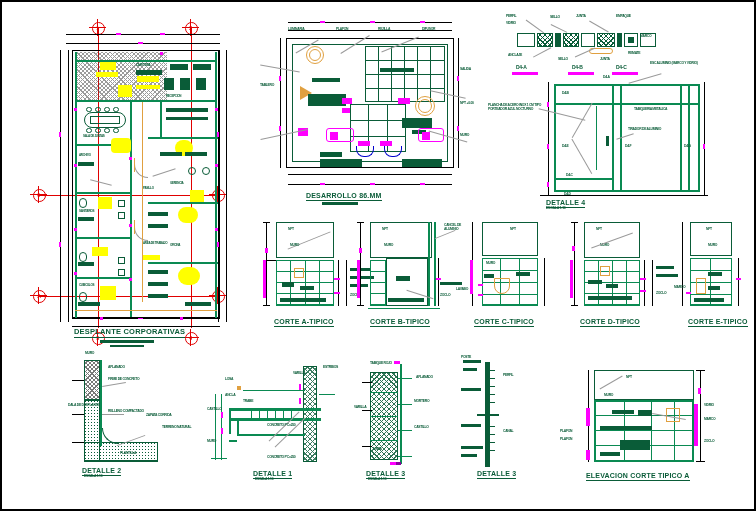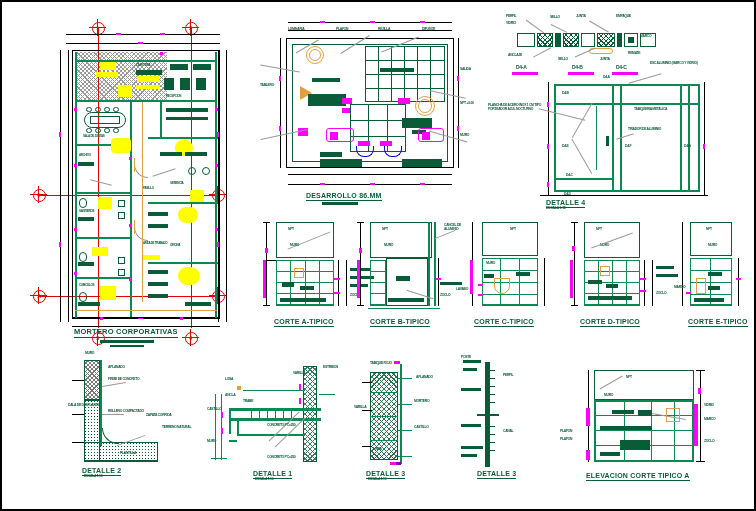--- a/index.html
+++ b/index.html
@@ -207,21 +207,21 @@
     <div class="lbl tiny" style="left:113px;top:230px;">AREA DE TRABAJO</div>
     <div class="lbl tiny" style="left:106px;top:52px;">CAFETERIA</div>
 
     <div class="bub" style="left:62px;top:320px;">
         <span class="bubi">3</span>
       </div>
     <div class="bub" style="left:155px;top:320px;">
         <span class="bubi">4</span>
       </div>
 
-    <div class="ttl" style="left:44px;top:315px;font-size:7.5px;">MORTERO CORPORATIVAS</div>
+    <div class="ttl" style="left:44px;top:315px;font-size:7.5px;">DESPLANTE CORPORATIVAS</div>
     <div class="blk" style="left:70px;top:328px;width:54px;height:3px;"></div>
     <div class="blk" style="left:80px;top:333px;width:34px;height:2px;"></div>
   </div>
 
   <div style="position:absolute;left:258px;top:14px;width:212px;height:185px;">
     <div class="blkln" style="left:28px;top:6px;width:164px;height:1px;"></div>
     <div class="blkln" style="left:28px;top:14px;width:164px;height:1px;"></div>
     <div class="blkln" style="left:28px;top:158px;width:164px;height:1px;"></div>
     <div class="blkln" style="left:28px;top:168px;width:164px;height:1px;"></div>
     <div class="blkln" style="left:20px;top:22px;width:1px;height:130px;"></div>

